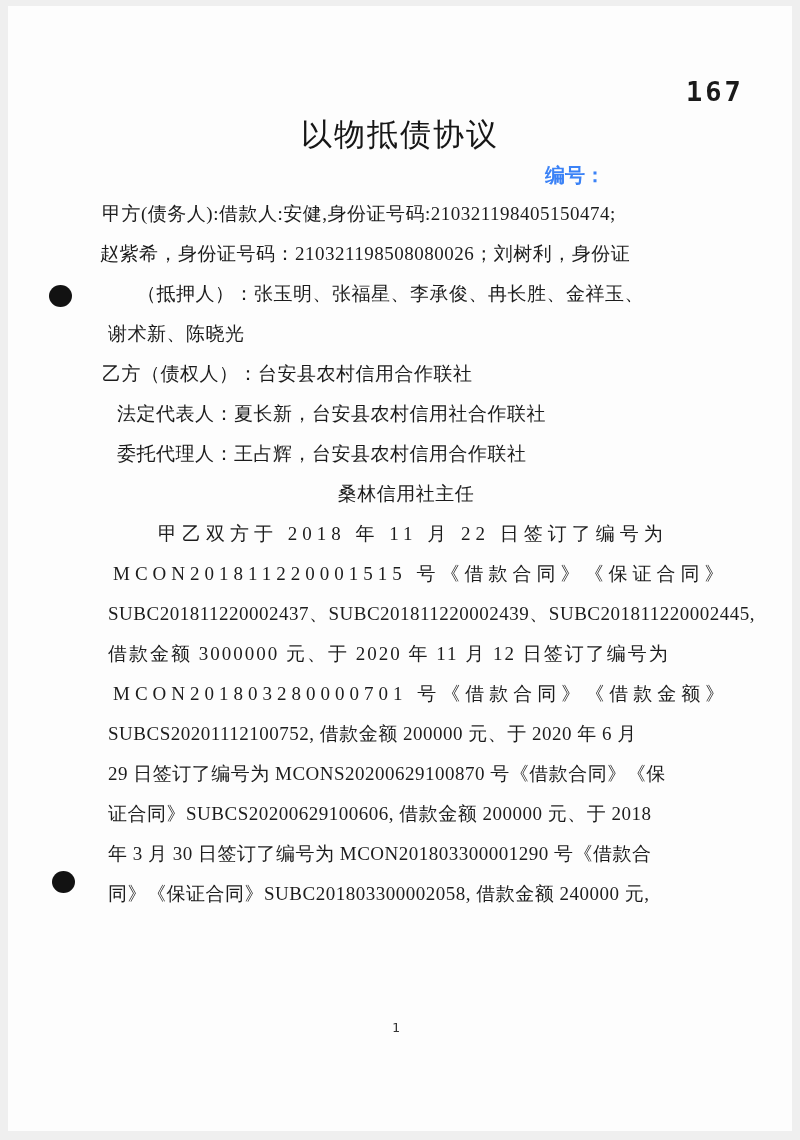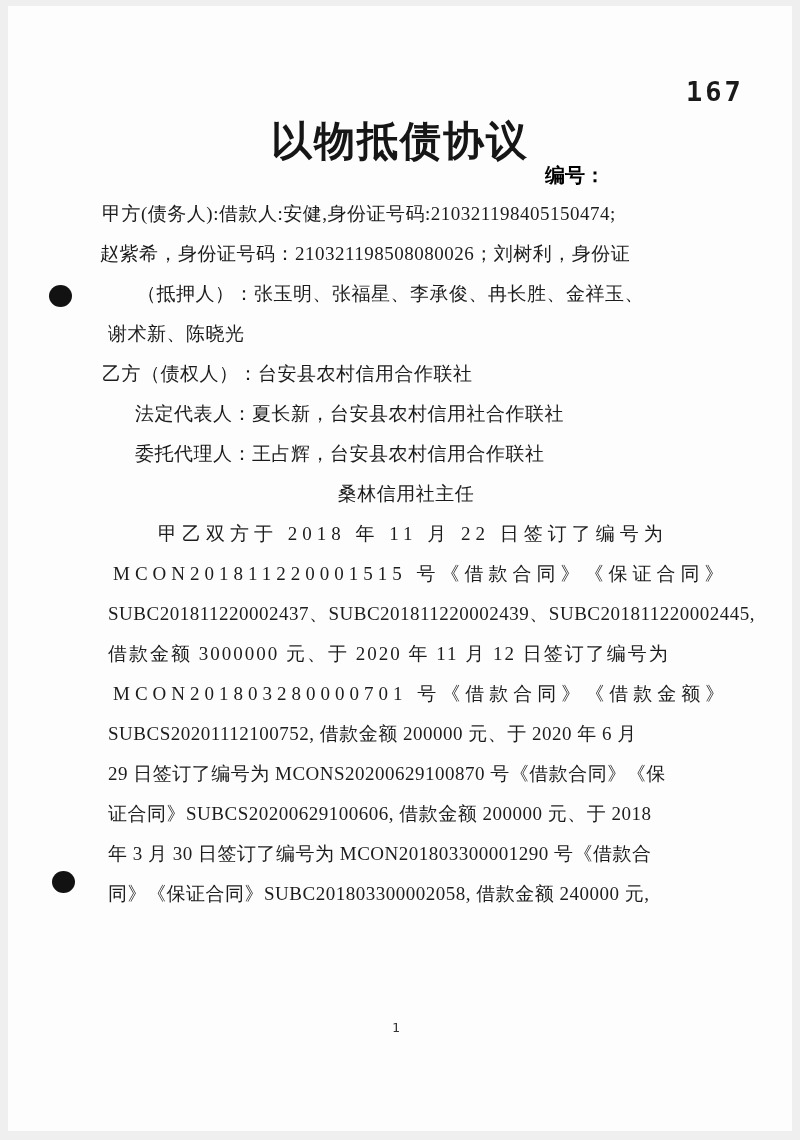--- a/index.html
+++ b/index.html
@@ -34,33 +34,33 @@
     letter-spacing: 3px;
     color: #1a1a1a;
   }
   .doc-title {
     position: absolute;
     left: 0;
     top: 108px;
     width: 100%;
     text-align: center;
     font-family: "Liberation Sans", "DejaVu Sans", sans-serif;
-    font-size: 41px;
-    font-weight: bold;
+    font-size: 31px;
+    font-weight: normal;
     letter-spacing: 2px;
     color: #161616;
   }
   .number-label {
     position: absolute;
     left: 537px;
     top: 156px;
     font-family: "Liberation Sans", "DejaVu Sans", sans-serif;
     font-size: 20px;
     font-weight: bold;
-    color: #000000;
+    color: #3b82f6;
   }
   .doc-body {
     position: absolute;
     left: 92px;
     top: 188px;
     width: 612px;
   }
   .doc-line {
     height: 40px;
     line-height: 40px;
@@ -69,21 +69,21 @@
     white-space: nowrap;
     color: #1c1c1c;
   }
   .doc-line.center { text-align: center; }
   .sp-wide { letter-spacing: 5px; }
   .sp-med  { letter-spacing: 2px; }
   .i2   { margin-left: 2px; }
   .i8   { margin-left: 8px; }
   .i10  { margin-left: 8px; }
   .i13  { margin-left: 13px; }
-  .i35  { margin-left: 35px; }
+  .i35  { margin-left: 17px; }
   .i37  { margin-left: 37px; }
   .i58  { margin-left: 58px; }
   .i177 { margin-left: 177px; }
   .hole-punch {
     position: absolute;
     width: 23px;
     height: 22px;
     background: #121212;
     border-radius: 50%;
   }

